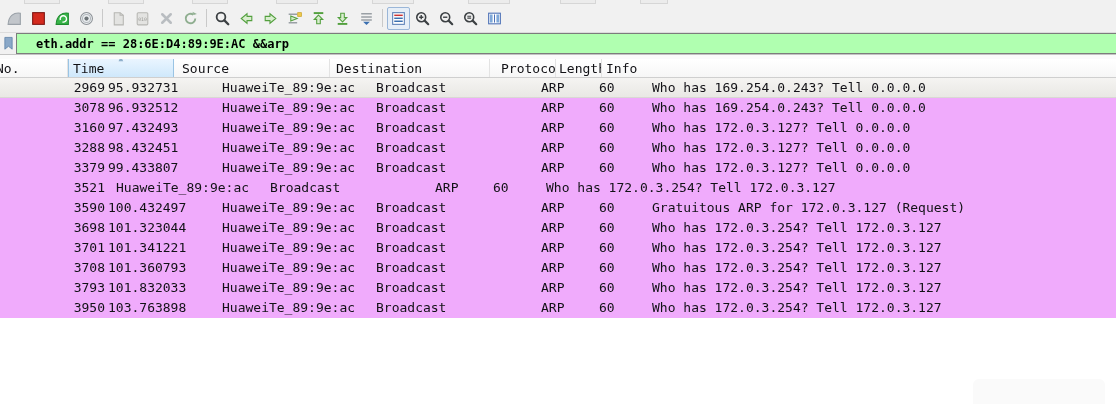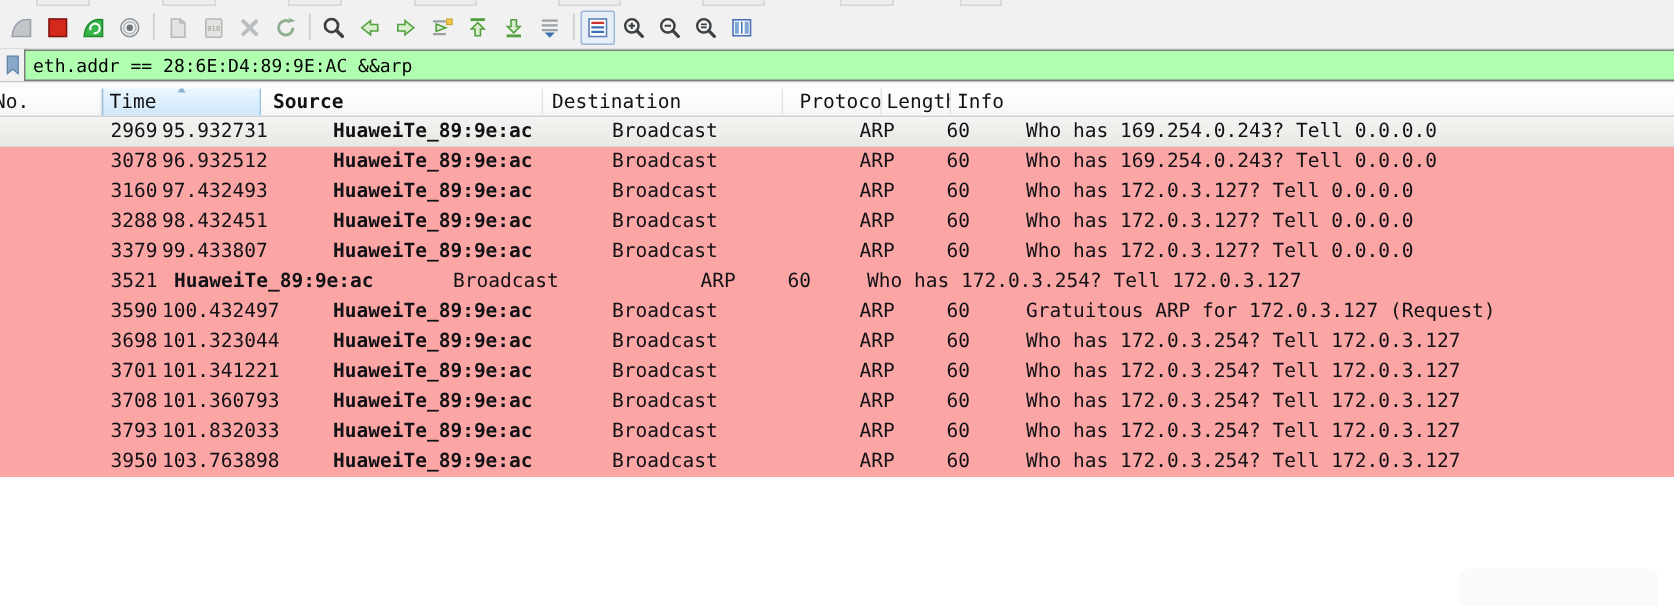--- a/index.html
+++ b/index.html
@@ -25,23 +25,23 @@
   .tsep{width:1px;height:18px;background:#c9c9c9;margin:0 3px;flex:0 0 auto;}
 
   
   .filter-bar{
     height:21px;background:#f1f1f1;display:flex;align-items:stretch;
     border-bottom:1px solid #c4c4c4;
   }
   .bookmark-box{width:16px;display:flex;align-items:center;justify-content:center;flex:0 0 auto;}
   .filter-input{
     flex:1;background:#b0ffb0;border:1px solid #7c7c7c;border-right:none;
-    display:flex;align-items:center;padding-left:5px;
+    display:flex;align-items:center;padding-left:19px;
     font-family:"DejaVu Sans Mono","Liberation Mono",monospace;
-    font-size:12px;font-weight:normal;color:#000;white-space:pre;
+    font-size:12px;font-weight:bold;color:#000;white-space:pre;
   }
   .filter-gap{height:4px;background:#fbfbfb;}
 
   
   .packet-list{font-family:"DejaVu Sans Mono","Liberation Mono",monospace;font-size:13px;color:#121216;}
   .header-row{
     display:flex;height:18px;align-items:center;
     background:linear-gradient(#ffffff,#f6f6f6);
     border-bottom:1px solid #cfcfcf;position:relative;white-space:nowrap;
   }
@@ -52,30 +52,30 @@
   .hcell.sorted{
     background:linear-gradient(#eaf5ff,#cfe8fb);
     border-left:1px solid #9ac4e4;border-right:1px solid #9ac4e4;
   }
   .sort-arrow{
     position:absolute;top:-4px;left:50%;transform:translateX(-50%);
     font-size:8px;color:#8fb0cc;line-height:1;
   }
   .col-no{width:68px;justify-content:flex-end;padding-right:3px;}
   .col-time{width:106px;}
-  .col-source{width:188px;padding-left:8px;font-weight:bold;}
+  .col-source{width:156px;padding-left:8px;}
   .col-dest{width:160px;padding-left:6px;}
   .col-proto{width:66px;padding-left:11px;}
   .col-len{width:46px;padding-left:3px;}
   .col-info{flex:1;padding-left:4px;border-right:none;}
   .header-row .col-no{justify-content:flex-start;}
   .header-row .no-label{margin-left:-4px;}
   .header-row .col-time{padding-left:4px;}
 
-  .prow{display:flex;height:20px;line-height:20px;background:#fca5a5;white-space:nowrap;}
+  .prow{display:flex;height:20px;line-height:20px;background:#f0abfc;white-space:nowrap;}
   .prow.row-selected{
     background:linear-gradient(#f5f4f2,#e9e8e4);
     border-bottom:1px solid #d9d8d4;height:19px;line-height:19px;
   }
   .cell{box-sizing:border-box;overflow:hidden;}
   .cell.col-no{text-align:right;margin-left:40px;}
   .cell.col-time{text-align:left;padding-right:7px;}
   .cell.col-info{padding-left:10px;}
 
   

